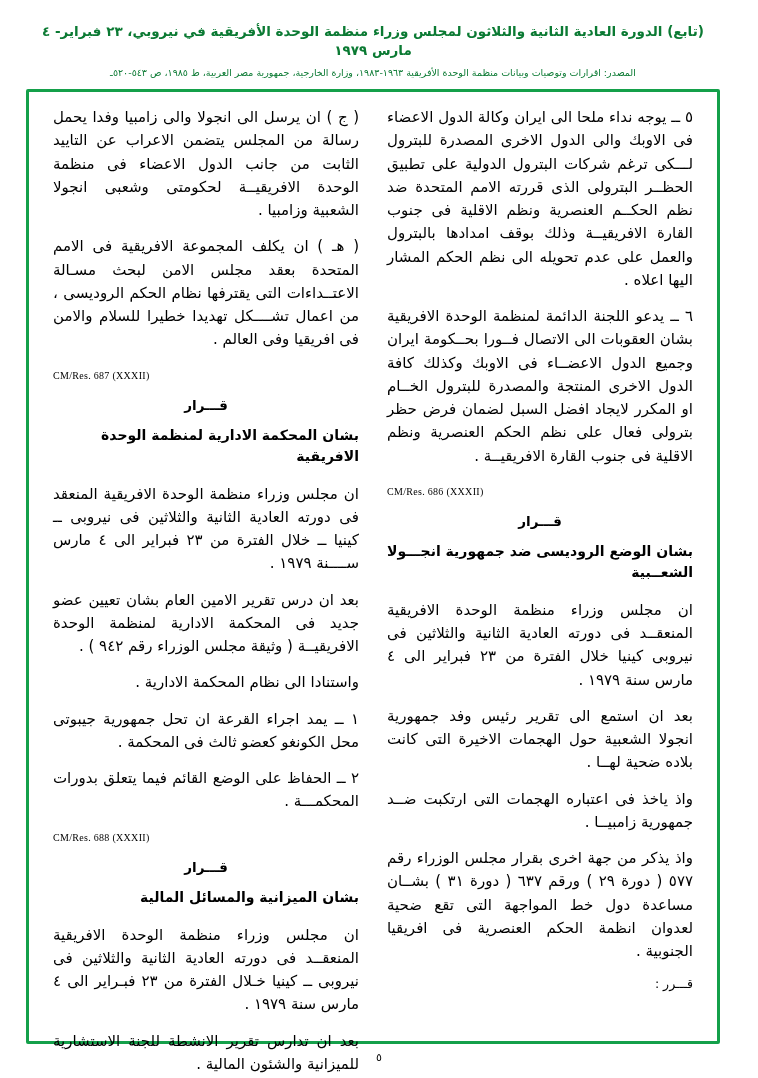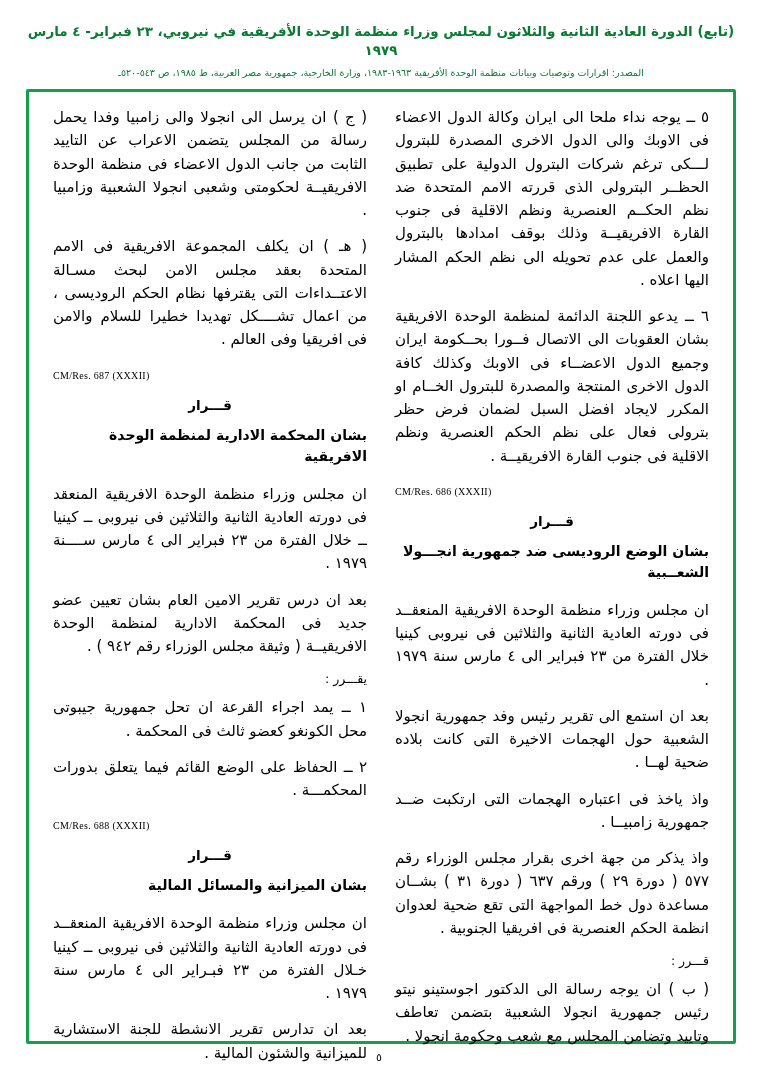--- a/index.html
+++ b/index.html
@@ -12,21 +12,21 @@
     height: 1078px;
     font-family: "DejaVu Sans", sans-serif;
     color: #000000;
     position: relative;
     overflow: hidden;
   }
   .page {
     width: 758px;
     height: 1078px;
     box-sizing: border-box;
-    padding: 22px 22px 10px 26px;
+    padding: 22px 38px 10px 26px;
     position: relative;
   }
   .header-title {
     text-align: center;
     font-size: 13.5px;
     font-weight: bold;
     color: #0b7a33;
     letter-spacing: 0;
     line-height: 1.4;
     margin: 0 0 6px 0;
@@ -125,39 +125,38 @@
       <div class="res-word">قـــرار</div>
       <div class="res-title">بشان الوضع الرودیسی ضد جمهورية انجـــولا الشعــبية</div>
 
       <p class="para">ان مجلس وزراء منظمة الوحدة الافريقية المنعقــد فى دورته العادية الثانية والثلاثين فى نيروبى كينيا خلال الفترة من ٢٣ فبراير الى ٤ مارس سنة ١٩٧٩ .</p>
       <p class="para">بعد ان استمع الى تقرير رئيس وفد جمهورية انجولا الشعبية حول الهجمات الاخيرة التى كانت بلاده ضحية لهــا .</p>
       <p class="para">واذ ياخذ فى اعتباره الهجمات التى ارتكبت ضــد جمهورية زامبيــا .</p>
       <p class="para">واذ يذكر من جهة اخرى بقرار مجلس الوزراء رقم ٥٧٧ ( دورة ٢٩ ) ورقم ٦٣٧ ( دورة ٣١ ) بشــان مساعدة دول خط المواجهة التى تقع ضحية لعدوان انظمة الحكم العنصرية فى افريقيا الجنوبية .</p>
 
       <div class="decides">قـــرر :</div>
 
-      <p class="para">( ب ) ان يوجه رسالة الى الدكتور اجوستينو نيتو رئيس جمهورية انجولا الشعبية بتضمن تعاطف وتاييد وتضامن المجلس مع شعب وحكومة انجولا .</p>
 
     </div>
 
     <div class="divider"></div>
 
     <div class="col col-left">
 
       <p class="para">( ج ) ان يرسل الى انجولا والى زامبيا وفدا يحمل رسالة من المجلس يتضمن الاعراب عن التاييد الثابت من جانب الدول الاعضاء فى منظمة الوحدة الافريقيــة لحكومتى وشعبى انجولا الشعبية وزامبيا .</p>
       <p class="para">( هـ ) ان يكلف المجموعة الافريقية فى الامم المتحدة بعقد مجلس الامن لبحث مسـالة الاعتــداءات التى يقترفها نظام الحكم الروديسى ، من اعمال تشــــكل تهديدا خطيرا للسلام والامن فى افريقيا وفى العالم .</p>
 
       <div class="res-id">CM/Res. 687  (XXXII)</div>
       <div class="res-word">قـــرار</div>
       <div class="res-title">بشان المحكمة الادارية لمنظمة الوحدة الافريقية</div>
 
       <p class="para">ان مجلس وزراء منظمة الوحدة الافريقية المنعقد فى دورته العادية الثانية والثلاثين فى نيروبى ــ كينيا ــ خلال الفترة من ٢٣ فبراير الى ٤ مارس ســــنة ١٩٧٩ .</p>
       <p class="para">بعد ان درس تقرير الامين العام بشان تعيين عضو جديد فى المحكمة الادارية لمنظمة الوحدة الافريقيــة ( وثيقة مجلس الوزراء رقم ٩٤٢ ) .</p>
+      <p class="para">واستنادا الى نظام المحكمة الادارية .</p>
 
-      <div class="decides">يقـــرر :</div>
 
       <p class="para">١ ــ يمد اجراء القرعة ان تحل جمهورية جيبوتى محل الكونغو كعضو ثالث فى المحكمة .</p>
       <p class="para">٢ ــ الحفاظ على الوضع القائم فيما يتعلق بدورات المحكمـــة .</p>
 
       <div class="res-id">CM/Res. 688  (XXXII)</div>
       <div class="res-word">قـــرار</div>
       <div class="res-title">بشان الميزانية والمسائل المالية</div>
 
       <p class="para">ان مجلس وزراء منظمة الوحدة الافريقية المنعقــد فى دورته العادية الثانية والثلاثين فى نيروبى ــ كينيا خـلال الفترة من ٢٣ فبـراير الى ٤ مارس سنة ١٩٧٩ .</p>
       <p class="para">بعد ان تدارس تقرير الانشطة للجنة الاستشارية للميزانية والشئون المالية .</p>

